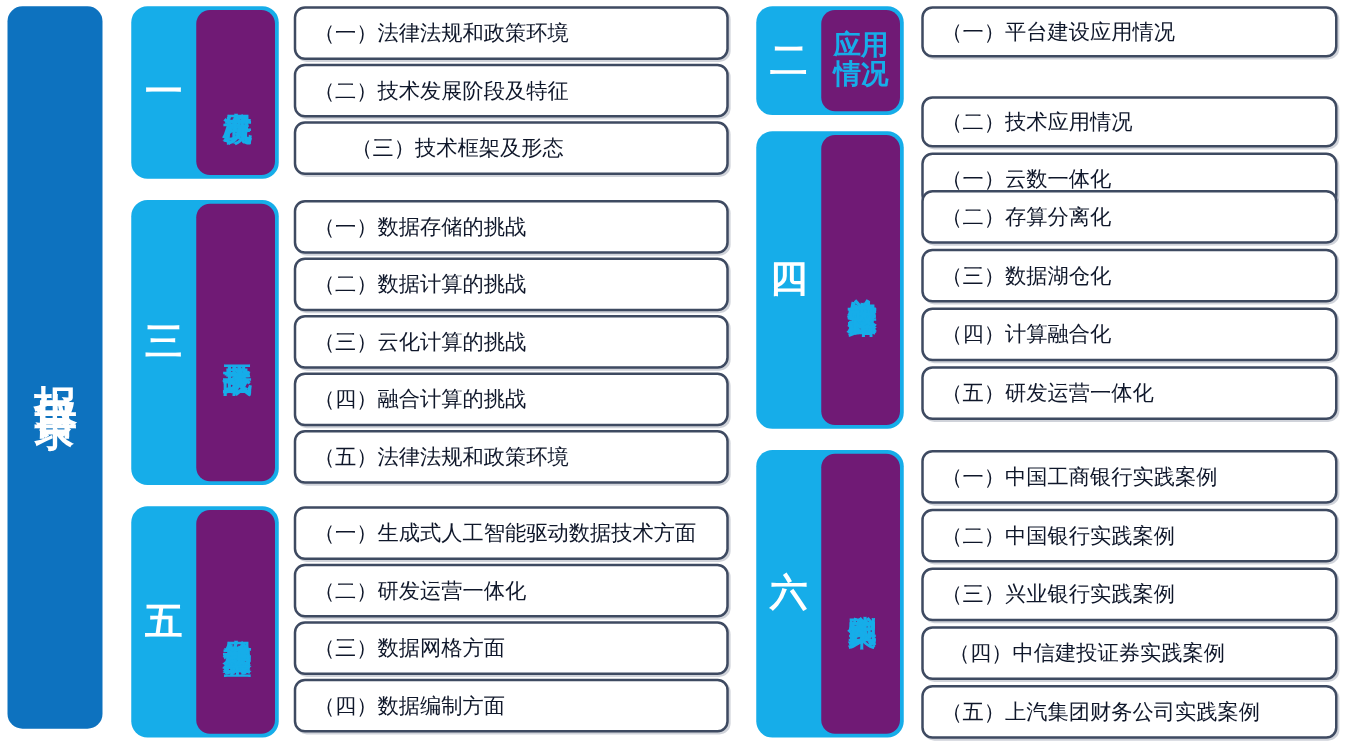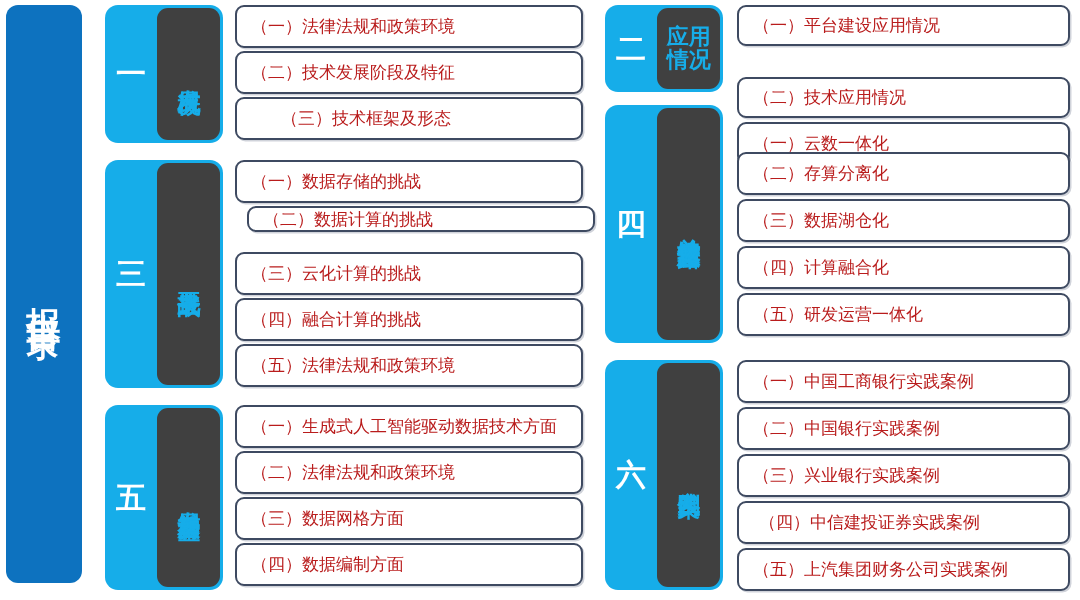--- a/index.html
+++ b/index.html
@@ -36,21 +36,21 @@
     position:absolute;left:0;top:0;bottom:0;
     width:44%;
     display:flex;align-items:center;justify-content:center;
     color:#ffffff;font-size:30px;font-weight:bold;
     font-family:"DejaVu Sans","Liberation Sans",sans-serif;
     line-height:1;
   }
   .sec-title-wrap{
     position:absolute;right:3px;top:3px;bottom:3px;
     width:53%;
-    background:#404040;
+    background:#701a75;
     border-radius:11px;
     display:flex;align-items:center;justify-content:center;
     overflow:hidden;
   }
   .sec-title{
     color:#16ade9;font-weight:bold;line-height:1.02;
     font-family:"DejaVu Sans","Liberation Sans",sans-serif;
     text-align:center;
   }
   .sec-title.vert{
@@ -64,21 +64,21 @@
 
   
   .pill{
     position:absolute;
     box-sizing:border-box;
     background:#ffffff;
     border:2px solid #3e4a61;
     border-radius:9px;
     display:flex;align-items:center;
     padding-left:14px;
-    color:#b91c1c;
+    color:#0f172a;
     font-size:17px;
     font-family:"DejaVu Sans","Liberation Sans",sans-serif;
     white-space:nowrap;
     box-shadow:1.5px 1.5px 0 rgba(120,130,150,.35);
   }
 </style>
 </head>
 <body>
 
 <div id="canvas">
@@ -97,32 +97,32 @@
       <div class="pill" style="left: 235px; top: 5px; width: 348px; height: 43px;">（一）法律法规和政策环境</div>
       <div class="pill" style="left: 235px; top: 51px; width: 348px; height: 43px;">（二）技术发展阶段及特征</div>
       <div class="pill" style="left: 235px; top: 97px; width: 348px; height: 43px; padding-left: 44px;">（三）技术框架及形态</div>
       <div class="sec-block" style="left: 105px; top: 160px; width: 118px; height: 228px;">
         <div class="sec-num">三</div>
         <div class="sec-title-wrap">
           <div class="sec-title vert">主要挑战</div>
         </div>
       </div>
       <div class="pill" style="left: 235px; top: 160px; width: 348px; height: 43px;">（一）数据存储的挑战</div>
-      <div class="pill" style="left: 235px; top: 206px; width: 348px; height: 26px; margin-left: 12px;">（二）数据计算的挑战</div>
+      <div class="pill" style="left: 235px; top: 206px; width: 348px; height: 43px;">（二）数据计算的挑战</div>
       <div class="pill" style="left: 235px; top: 252px; width: 348px; height: 43px;">（三）云化计算的挑战</div>
       <div class="pill" style="left: 235px; top: 298px; width: 348px; height: 43px;">（四）融合计算的挑战</div>
       <div class="pill" style="left: 235px; top: 344px; width: 348px; height: 43px;">（五）法律法规和政策环境</div>
       <div class="sec-block" style="left: 105px; top: 405px; width: 118px; height: 185px;">
         <div class="sec-num">五</div>
         <div class="sec-title-wrap">
           <div class="sec-title vert">发展趋势和展望</div>
         </div>
       </div>
       <div class="pill" style="left: 235px; top: 405px; width: 348px; height: 43px;">（一）生成式人工智能驱动数据技术方面</div>
-      <div class="pill" style="left: 235px; top: 451px; width: 348px; height: 43px;">（二）法律法规和政策环境</div>
+      <div class="pill" style="left: 235px; top: 451px; width: 348px; height: 43px;">（二）研发运营一体化</div>
       <div class="pill" style="left: 235px; top: 497px; width: 348px; height: 43px;">（三）数据网格方面</div>
       <div class="pill" style="left: 235px; top: 543px; width: 348px; height: 43px;">（四）数据编制方面</div>
       <div class="sec-block" style="left: 605px; top: 5px; width: 118px; height: 87px;">
         <div class="sec-num">二</div>
         <div class="sec-title-wrap">
           <div class="sec-title horiz">应用情况</div>
         </div>
       </div>
       <div class="pill" style="left: 737px; top: 5px; width: 333px; height: 41px;">（一）平台建设应用情况</div>
       <div class="pill" style="left: 737px; top: 49px; width: 333px; height: 41px; margin-top: 28px;">（二）技术应用情况</div>

